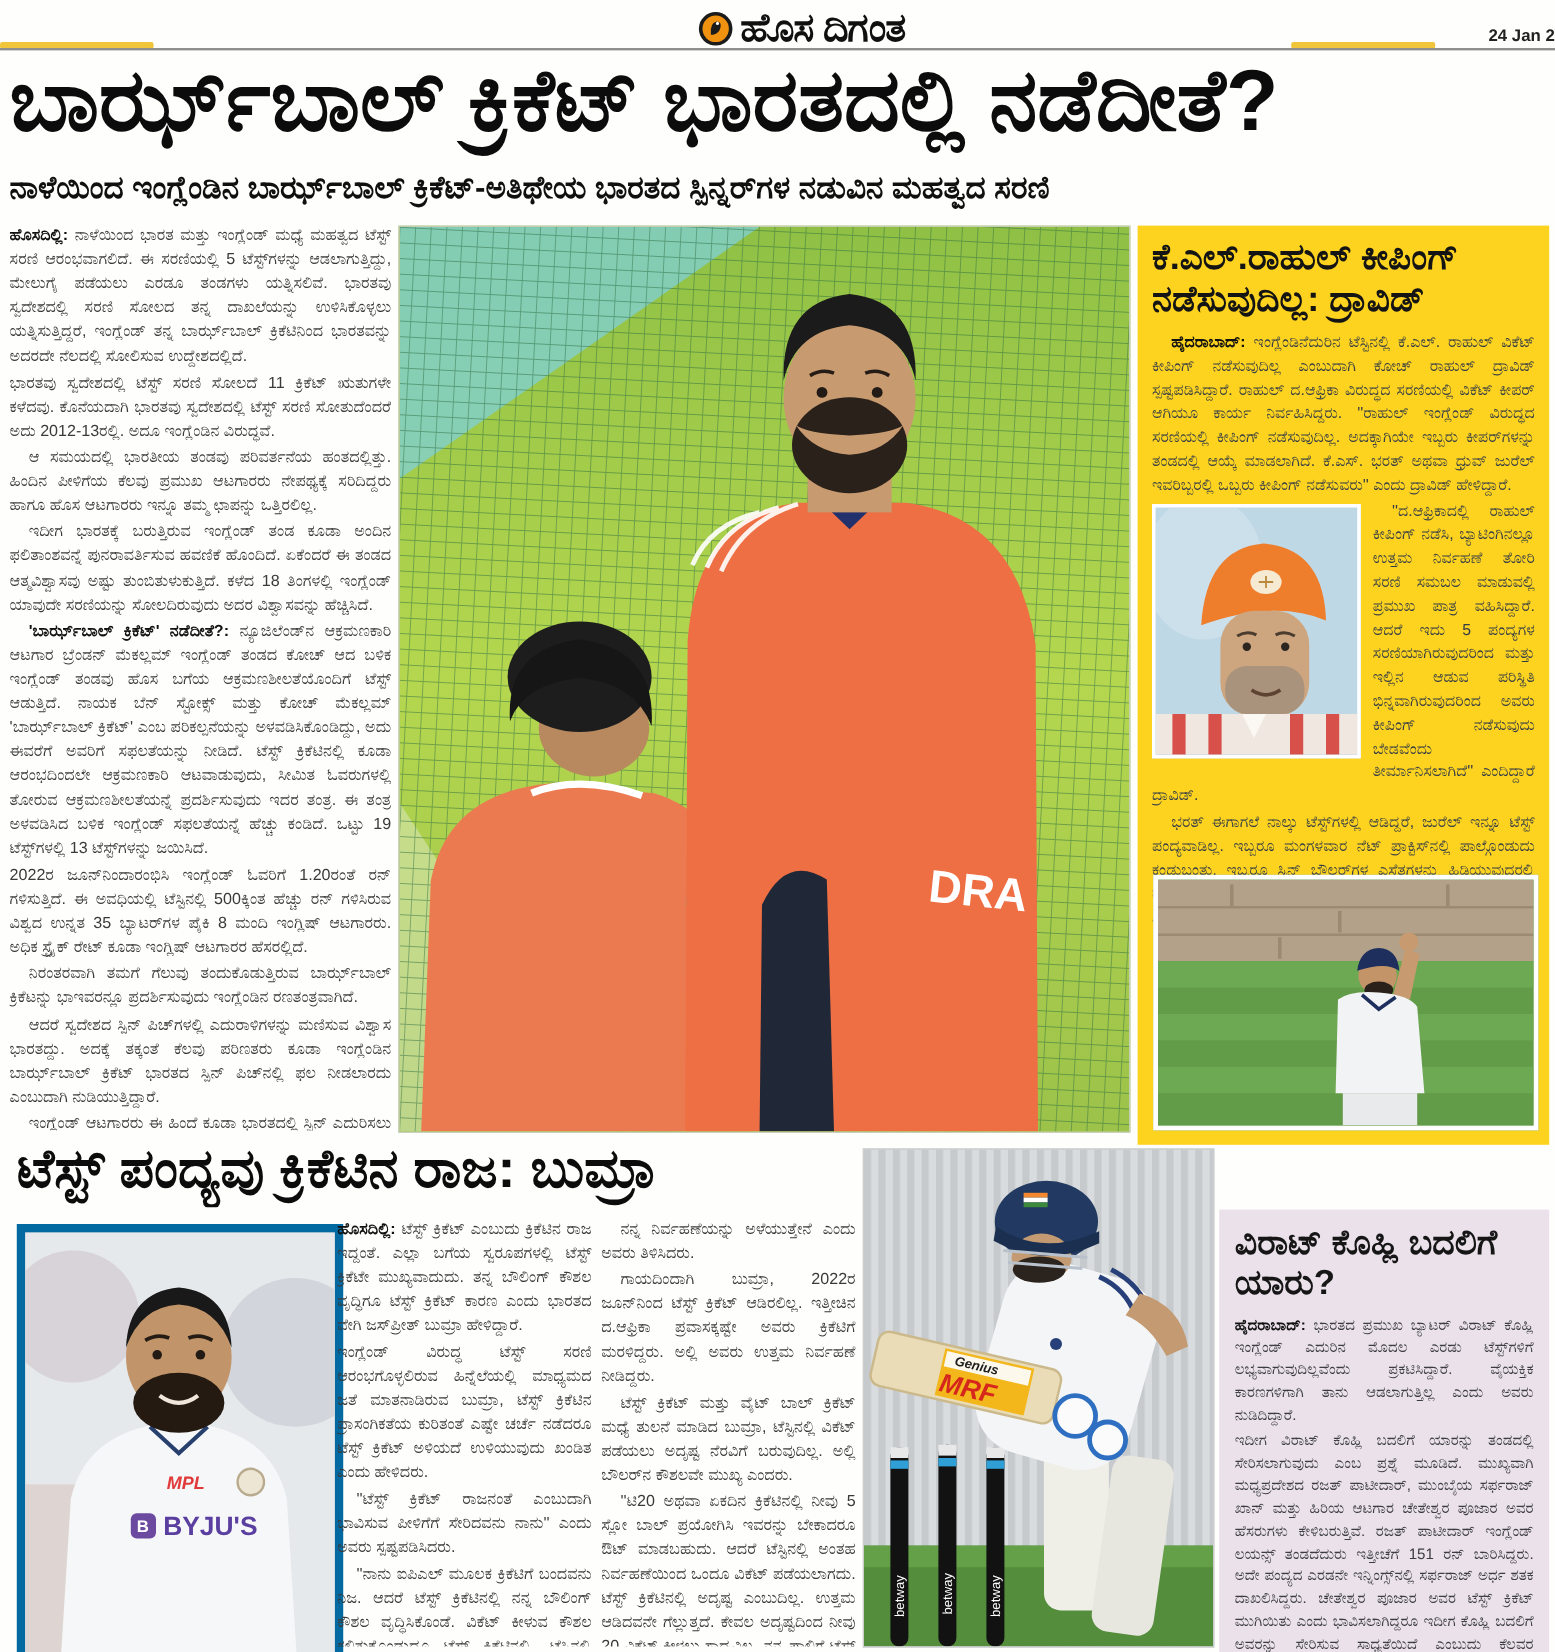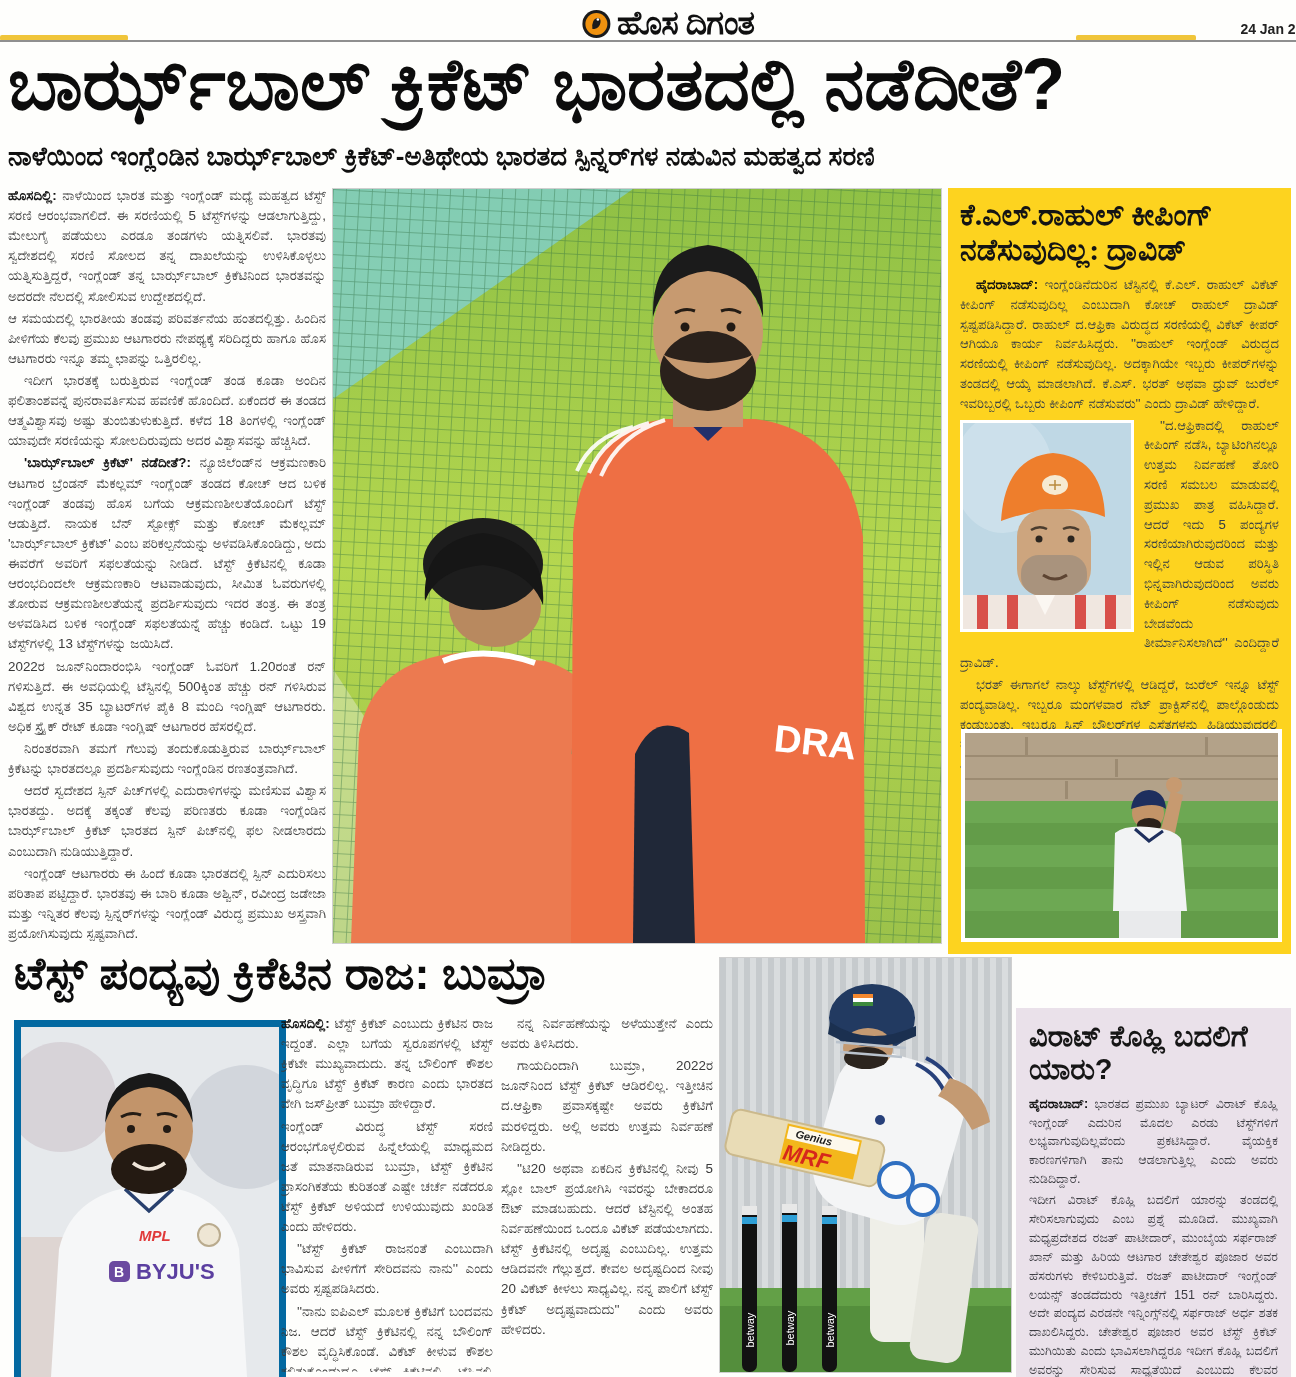--- a/index.html
+++ b/index.html
@@ -25,21 +25,21 @@
   .dateline{font-weight:800;color:#111;}
   #lead-col{position:absolute;left:8px;top:186px;width:318px;height:756px;overflow:hidden;}
   #lead-col p:first-child{text-indent:0;}
   .lead-in{font-weight:800;color:#111;}
   
   #main-photo{position:absolute;left:332px;top:188px;width:608px;height:754px;overflow:hidden;
               border:1px solid #cfcfcf;background:#a5c94e;}
   
   #sidebar{position:absolute;left:948px;top:188px;width:343px;height:766px;background:#fdd31f;
            box-sizing:border-box;padding:10px 12px;overflow:hidden;}
-  #sidebar h2{margin:0 0 8px 0;font-size:30px;line-height:1.15;font-weight:800;color:#141414;font-family:Liberation Serif, serif;}
+  #sidebar h2{margin:0 0 8px 0;font-size:30px;line-height:1.15;font-weight:800;color:#141414;}
   #sidebar .body-text{color:#343c46;font-size:13.2px;height:494px;overflow:hidden;}
   #dravid-photo{float:left;width:168px;height:206px;margin:4px 10px 2px 0;border:3px solid #fff;
                 background:#bfd8e5;overflow:hidden;}
   #rahul-photo{position:absolute;left:13px;bottom:12px;width:313px;height:205px;border:4px solid #fff;
                background:#639c49;overflow:hidden;}
   
   #bumrah-headline{position:absolute;left:14px;top:948px;width:700px;height:58px;overflow:hidden;
                    font-size:45px;font-weight:900;color:#0c0c0c;white-space:nowrap;}
   #bumrah-photo{position:absolute;left:14px;top:1020px;width:258px;height:350px;overflow:hidden;
                 border:7px solid #0369a1;background:#e6e9ec;}
@@ -77,27 +77,28 @@
     <div class="gold-seg" style="left:1076px;width:120px;"></div>
     <div id="rule"></div>
   </div>
 
   <div id="headline">ಬಾರ್ಝ್‌ಬಾಲ್ ಕ್ರಿಕೆಟ್ ಭಾರತದಲ್ಲಿ ನಡೆದೀತೆ?</div>
   <div id="subhead">ನಾಳೆಯಿಂದ ಇಂಗ್ಲೆಂಡಿನ ಬಾರ್ಝ್‌ಬಾಲ್ ಕ್ರಿಕೆಟ್-ಅತಿಥೇಯ ಭಾರತದ ಸ್ಪಿನ್ನರ್‌ಗಳ ನಡುವಿನ ಮಹತ್ವದ ಸರಣಿ</div>
 
   <div id="lead-col" class="body-text">
     <p><span class="dateline">ಹೊಸದಿಲ್ಲಿ:</span> <span>ನಾಳೆಯಿಂದ ಭಾರತ ಮತ್ತು ಇಂಗ್ಲೆಂಡ್ ಮಧ್ಯೆ ಮಹತ್ವದ ಟೆಸ್ಟ್ ಸರಣಿ ಆರಂಭವಾಗಲಿದೆ. ಈ ಸರಣಿಯಲ್ಲಿ 5 ಟೆಸ್ಟ್‌ಗಳನ್ನು ಆಡಲಾಗುತ್ತಿದ್ದು, ಮೇಲುಗೈ ಪಡೆಯಲು ಎರಡೂ ತಂಡಗಳು ಯತ್ನಿಸಲಿವೆ. ಭಾರತವು ಸ್ವದೇಶದಲ್ಲಿ ಸರಣಿ ಸೋಲದ ತನ್ನ ದಾಖಲೆಯನ್ನು ಉಳಿಸಿಕೊಳ್ಳಲು ಯತ್ನಿಸುತ್ತಿದ್ದರೆ, ಇಂಗ್ಲೆಂಡ್ ತನ್ನ ಬಾರ್ಝ್‌ಬಾಲ್ ಕ್ರಿಕೆಟಿನಿಂದ ಭಾರತವನ್ನು ಅದರದೇ ನೆಲದಲ್ಲಿ ಸೋಲಿಸುವ ಉದ್ದೇಶದಲ್ಲಿದೆ.</span></p>
     <div>
+        <p>ಭಾರತವು ಸ್ವದೇಶದಲ್ಲಿ ಟೆಸ್ಟ್ ಸರಣಿ ಸೋಲದೆ 11 ಕ್ರಿಕೆಟ್ ಋತುಗಳೇ ಕಳೆದವು. ಕೊನೆಯದಾಗಿ ಭಾರತವು ಸ್ವದೇಶದಲ್ಲಿ ಟೆಸ್ಟ್ ಸರಣಿ ಸೋತುದೆಂದರೆ ಅದು 2012-13ರಲ್ಲಿ. ಅದೂ ಇಂಗ್ಲೆಂಡಿನ ವಿರುದ್ಧವೆ.</p>
         <p>ಆ ಸಮಯದಲ್ಲಿ ಭಾರತೀಯ ತಂಡವು ಪರಿವರ್ತನೆಯ ಹಂತದಲ್ಲಿತ್ತು. ಹಿಂದಿನ ಪೀಳಿಗೆಯ ಕೆಲವು ಪ್ರಮುಖ ಆಟಗಾರರು ನೇಪಥ್ಯಕ್ಕೆ ಸರಿದಿದ್ದರು ಹಾಗೂ ಹೊಸ ಆಟಗಾರರು ಇನ್ನೂ ತಮ್ಮ ಛಾಪನ್ನು ಒತ್ತಿರಲಿಲ್ಲ.</p>
         <p>ಇದೀಗ ಭಾರತಕ್ಕೆ ಬರುತ್ತಿರುವ ಇಂಗ್ಲೆಂಡ್ ತಂಡ ಕೂಡಾ ಅಂದಿನ ಫಲಿತಾಂಶವನ್ನೆ ಪುನರಾವರ್ತಿಸುವ ಹವಣಿಕೆ ಹೊಂದಿದೆ. ಏಕೆಂದರೆ ಈ ತಂಡದ ಆತ್ಮವಿಶ್ವಾಸವು ಅಷ್ಟು ತುಂಬಿತುಳುಕುತ್ತಿದೆ. ಕಳೆದ 18 ತಿಂಗಳಲ್ಲಿ ಇಂಗ್ಲೆಂಡ್ ಯಾವುದೇ ಸರಣಿಯನ್ನು ಸೋಲದಿರುವುದು ಅದರ ವಿಶ್ವಾಸವನ್ನು ಹೆಚ್ಚಿಸಿದೆ.</p>
       </div>
     <p><span class="lead-in">'ಬಾರ್ಝ್‌ಬಾಲ್ ಕ್ರಿಕೆಟ್' ನಡೆದೀತೆ?:</span> <span>ನ್ಯೂಜಿಲೆಂಡ್‌ನ ಆಕ್ರಮಣಕಾರಿ ಆಟಗಾರ ಬ್ರೆಂಡನ್ ಮೆಕಲ್ಲಮ್ ಇಂಗ್ಲೆಂಡ್ ತಂಡದ ಕೋಚ್ ಆದ ಬಳಿಕ ಇಂಗ್ಲೆಂಡ್ ತಂಡವು ಹೊಸ ಬಗೆಯ ಆಕ್ರಮಣಶೀಲತೆಯೊಂದಿಗೆ ಟೆಸ್ಟ್ ಆಡುತ್ತಿದೆ. ನಾಯಕ ಬೆನ್ ಸ್ಟೋಕ್ಸ್ ಮತ್ತು ಕೋಚ್ ಮೆಕಲ್ಲಮ್ 'ಬಾರ್ಝ್‌ಬಾಲ್ ಕ್ರಿಕೆಟ್' ಎಂಬ ಪರಿಕಲ್ಪನೆಯನ್ನು ಅಳವಡಿಸಿಕೊಂಡಿದ್ದು, ಅದು ಈವರೆಗೆ ಅವರಿಗೆ ಸಫಲತೆಯನ್ನು ನೀಡಿದೆ. ಟೆಸ್ಟ್ ಕ್ರಿಕೆಟಿನಲ್ಲಿ ಕೂಡಾ ಆರಂಭದಿಂದಲೇ ಆಕ್ರಮಣಕಾರಿ ಆಟವಾಡುವುದು, ಸೀಮಿತ ಓವರುಗಳಲ್ಲಿ ತೋರುವ ಆಕ್ರಮಣಶೀಲತೆಯನ್ನೆ ಪ್ರದರ್ಶಿಸುವುದು ಇದರ ತಂತ್ರ. ಈ ತಂತ್ರ ಅಳವಡಿಸಿದ ಬಳಿಕ ಇಂಗ್ಲೆಂಡ್ ಸಫಲತೆಯನ್ನೆ ಹೆಚ್ಚು ಕಂಡಿದೆ. ಒಟ್ಟು 19 ಟೆಸ್ಟ್‌ಗಳಲ್ಲಿ 13 ಟೆಸ್ಟ್‌ಗಳನ್ನು ಜಯಿಸಿದೆ.</span></p>
     <div>
         <p>2022ರ ಜೂನ್‌ನಿಂದಾರಂಭಿಸಿ ಇಂಗ್ಲೆಂಡ್ ಓವರಿಗೆ 1.20ರಂತೆ ರನ್ ಗಳಿಸುತ್ತಿದೆ. ಈ ಅವಧಿಯಲ್ಲಿ ಟೆಸ್ಟಿನಲ್ಲಿ 500ಕ್ಕಿಂತ ಹೆಚ್ಚು ರನ್ ಗಳಿಸಿರುವ ವಿಶ್ವದ ಉನ್ನತ 35 ಬ್ಯಾಟರ್‌ಗಳ ಪೈಕಿ 8 ಮಂದಿ ಇಂಗ್ಲಿಷ್ ಆಟಗಾರರು. ಅಧಿಕ ಸ್ಟ್ರೈಕ್ ರೇಟ್ ಕೂಡಾ ಇಂಗ್ಲಿಷ್ ಆಟಗಾರರ ಹೆಸರಲ್ಲಿದೆ.</p>
-        <p>ನಿರಂತರವಾಗಿ ತಮಗೆ ಗೆಲುವು ತಂದುಕೊಡುತ್ತಿರುವ ಬಾರ್ಝ್‌ಬಾಲ್ ಕ್ರಿಕೆಟನ್ನು ಭಾರತದಲ್ಲೂ ಪ್ರದರ್ಶಿಸುವುದು ಇಂಗ್ಲೆಂಡಿನ ರಣತಂತ್ರವಾಗಿದೆ.</p>
+        <p>ನಿರಂತರವಾಗಿ ತಮಗೆ ಗೆಲುವು ತಂದುಕೊಡುತ್ತಿರುವ ಬಾರ್ಝ್‌ಬಾಲ್ ಕ್ರಿಕೆಟನ್ನು ಭಾಇವರನ್ಲೂ ಪ್ರದರ್ಶಿಸುವುದು ಇಂಗ್ಲೆಂಡಿನ ರಣತಂತ್ರವಾಗಿದೆ.</p>
         <p>ಆದರೆ ಸ್ವದೇಶದ ಸ್ಪಿನ್ ಪಿಚ್‌ಗಳಲ್ಲಿ ಎದುರಾಳಿಗಳನ್ನು ಮಣಿಸುವ ವಿಶ್ವಾಸ ಭಾರತದ್ದು. ಅದಕ್ಕೆ ತಕ್ಕಂತೆ ಕೆಲವು ಪರಿಣತರು ಕೂಡಾ ಇಂಗ್ಲೆಂಡಿನ ಬಾರ್ಝ್‌ಬಾಲ್ ಕ್ರಿಕೆಟ್ ಭಾರತದ ಸ್ಪಿನ್ ಪಿಚ್‌ನಲ್ಲಿ ಫಲ ನೀಡಲಾರದು ಎಂಬುದಾಗಿ ನುಡಿಯುತ್ತಿದ್ದಾರೆ.</p>
         <p>ಇಂಗ್ಲೆಂಡ್ ಆಟಗಾರರು ಈ ಹಿಂದೆ ಕೂಡಾ ಭಾರತದಲ್ಲಿ ಸ್ಪಿನ್ ಎದುರಿಸಲು ಪರಿತಾಪ ಪಟ್ಟಿದ್ದಾರೆ. ಭಾರತವು ಈ ಬಾರಿ ಕೂಡಾ ಅಶ್ವಿನ್, ರವೀಂದ್ರ ಜಡೇಜಾ ಮತ್ತು ಇನ್ನಿತರ ಕೆಲವು ಸ್ಪಿನ್ನರ್‌ಗಳನ್ನು ಇಂಗ್ಲೆಂಡ್ ವಿರುದ್ಧ ಪ್ರಮುಖ ಅಸ್ತ್ರವಾಗಿ ಪ್ರಯೋಗಿಸುವುದು ಸ್ಪಷ್ಟವಾಗಿದೆ.</p>
       </div>
   </div>
 
   <div id="main-photo">
     <svg width="608" height="754" viewBox="0 0 608 754">
       <defs>
         <linearGradient id="grassbg" x1="0" y1="0" x2="0" y2="1">
           <stop offset="0" stop-color="#8fc045"></stop>
@@ -231,20 +232,21 @@
     <div>
         <p>ಇಂಗ್ಲೆಂಡ್ ವಿರುದ್ಧ ಟೆಸ್ಟ್ ಸರಣಿ ಆರಂಭಗೊಳ್ಳಲಿರುವ ಹಿನ್ನೆಲೆಯಲ್ಲಿ ಮಾಧ್ಯಮದ ಜತೆ ಮಾತನಾಡಿರುವ ಬುಮ್ರಾ, ಟೆಸ್ಟ್ ಕ್ರಿಕೆಟಿನ ಪ್ರಾಸಂಗಿಕತೆಯ ಕುರಿತಂತೆ ಎಷ್ಟೇ ಚರ್ಚೆ ನಡೆದರೂ ಟೆಸ್ಟ್ ಕ್ರಿಕೆಟ್ ಅಳಿಯದೆ ಉಳಿಯುವುದು ಖಂಡಿತ ಎಂದು ಹೇಳಿದರು.</p>
         <p>''ಟೆಸ್ಟ್ ಕ್ರಿಕೆಟ್ ರಾಜನಂತೆ ಎಂಬುದಾಗಿ ಭಾವಿಸುವ ಪೀಳಿಗೆಗೆ ಸೇರಿದವನು ನಾನು'' ಎಂದು ಅವರು ಸ್ಪಷ್ಟಪಡಿಸಿದರು.</p>
         <p>''ನಾನು ಐಪಿಎಲ್ ಮೂಲಕ ಕ್ರಿಕೆಟಿಗೆ ಬಂದವನು ನಿಜ. ಆದರೆ ಟೆಸ್ಟ್ ಕ್ರಿಕೆಟಿನಲ್ಲಿ ನನ್ನ ಬೌಲಿಂಗ್ ಕೌಶಲ ವೃದ್ಧಿಸಿಕೊಂಡೆ. ವಿಕೆಟ್ ಕೀಳುವ ಕೌಶಲ ಕಲಿತುಕೊಂಡುದೂ ಟೆಸ್ಟ್ ಕ್ರಿಕೆಟಿನಲ್ಲಿ. ಟೆಸ್ಟಿನಲ್ಲಿ ಗೆಲುವು ಸಾಧಿಸಬೇಕಾದರೆ ಬ್ಯಾಟರ್ ಔಟಾಗಲೇ ಬೇಕು, ಮತ್ತು ಬೌಲರ್ ವಿಕೆಟ್ ಕೀಳಲೇ ಬೇಕು. ಇದು ಬೌಲರ್‌ಗೆ ಒಂದು ಸವಾಲು'' ಎಂದು ಅವರು ನುಡಿದರು.</p>
       </div>
   </div>
   <div id="bumrah-col2" class="body-text">
     <div>
         <p>ನನ್ನ ನಿರ್ವಹಣೆಯನ್ನು ಅಳೆಯುತ್ತೇನೆ ಎಂದು ಅವರು ತಿಳಿಸಿದರು.</p>
         <p>ಗಾಯದಿಂದಾಗಿ ಬುಮ್ರಾ, 2022ರ ಜೂನ್‌ನಿಂದ ಟೆಸ್ಟ್ ಕ್ರಿಕೆಟ್ ಆಡಿರಲಿಲ್ಲ. ಇತ್ತೀಚಿನ ದ.ಆಫ್ರಿಕಾ ಪ್ರವಾಸಕ್ಕಷ್ಟೇ ಅವರು ಕ್ರಿಕೆಟಿಗೆ ಮರಳಿದ್ದರು. ಅಲ್ಲಿ ಅವರು ಉತ್ತಮ ನಿರ್ವಹಣೆ ನೀಡಿದ್ದರು.</p>
+        <p>ಟೆಸ್ಟ್ ಕ್ರಿಕೆಟ್ ಮತ್ತು ವೈಟ್ ಬಾಲ್ ಕ್ರಿಕೆಟ್ ಮಧ್ಯೆ ತುಲನೆ ಮಾಡಿದ ಬುಮ್ರಾ, ಟೆಸ್ಟಿನಲ್ಲಿ ವಿಕೆಟ್ ಪಡೆಯಲು ಅದೃಷ್ಟ ನೆರವಿಗೆ ಬರುವುದಿಲ್ಲ. ಅಲ್ಲಿ ಬೌಲರ್‌ನ ಕೌಶಲವೇ ಮುಖ್ಯ ಎಂದರು.</p>
         <p>''ಟಿ20 ಅಥವಾ ಏಕದಿನ ಕ್ರಿಕೆಟಿನಲ್ಲಿ ನೀವು 5 ಸ್ಲೋ ಬಾಲ್ ಪ್ರಯೋಗಿಸಿ ಇವರನ್ನು ಬೇಕಾದರೂ ಔಟ್ ಮಾಡಬಹುದು. ಆದರೆ ಟೆಸ್ಟಿನಲ್ಲಿ ಅಂತಹ ನಿರ್ವಹಣೆಯಿಂದ ಒಂದೂ ವಿಕೆಟ್ ಪಡೆಯಲಾಗದು. ಟೆಸ್ಟ್ ಕ್ರಿಕೆಟಿನಲ್ಲಿ ಅದೃಷ್ಟ ಎಂಬುದಿಲ್ಲ. ಉತ್ತಮ ಆಡಿದವನೇ ಗೆಲ್ಲುತ್ತದೆ. ಕೇವಲ ಅದೃಷ್ಟದಿಂದ ನೀವು 20 ವಿಕೆಟ್ ಕೀಳಲು ಸಾಧ್ಯವಿಲ್ಲ. ನನ್ನ ಪಾಲಿಗೆ ಟೆಸ್ಟ್ ಕ್ರಿಕೆಟ್ ಅದೃಷ್ಟವಾದುದು'' ಎಂದು ಅವರು ಹೇಳಿದರು.</p>
       </div>
   </div>
 
   <div id="kohli-photo">
     <svg width="291" height="414" viewBox="0 0 291 414">
       <defs>
         <pattern id="corr" width="12" height="12" patternUnits="userSpaceOnUse">
           <rect width="6" height="12" fill="#c6cacd"></rect>
             <rect x="6" width="6" height="12" fill="#d9dcde"></rect>

